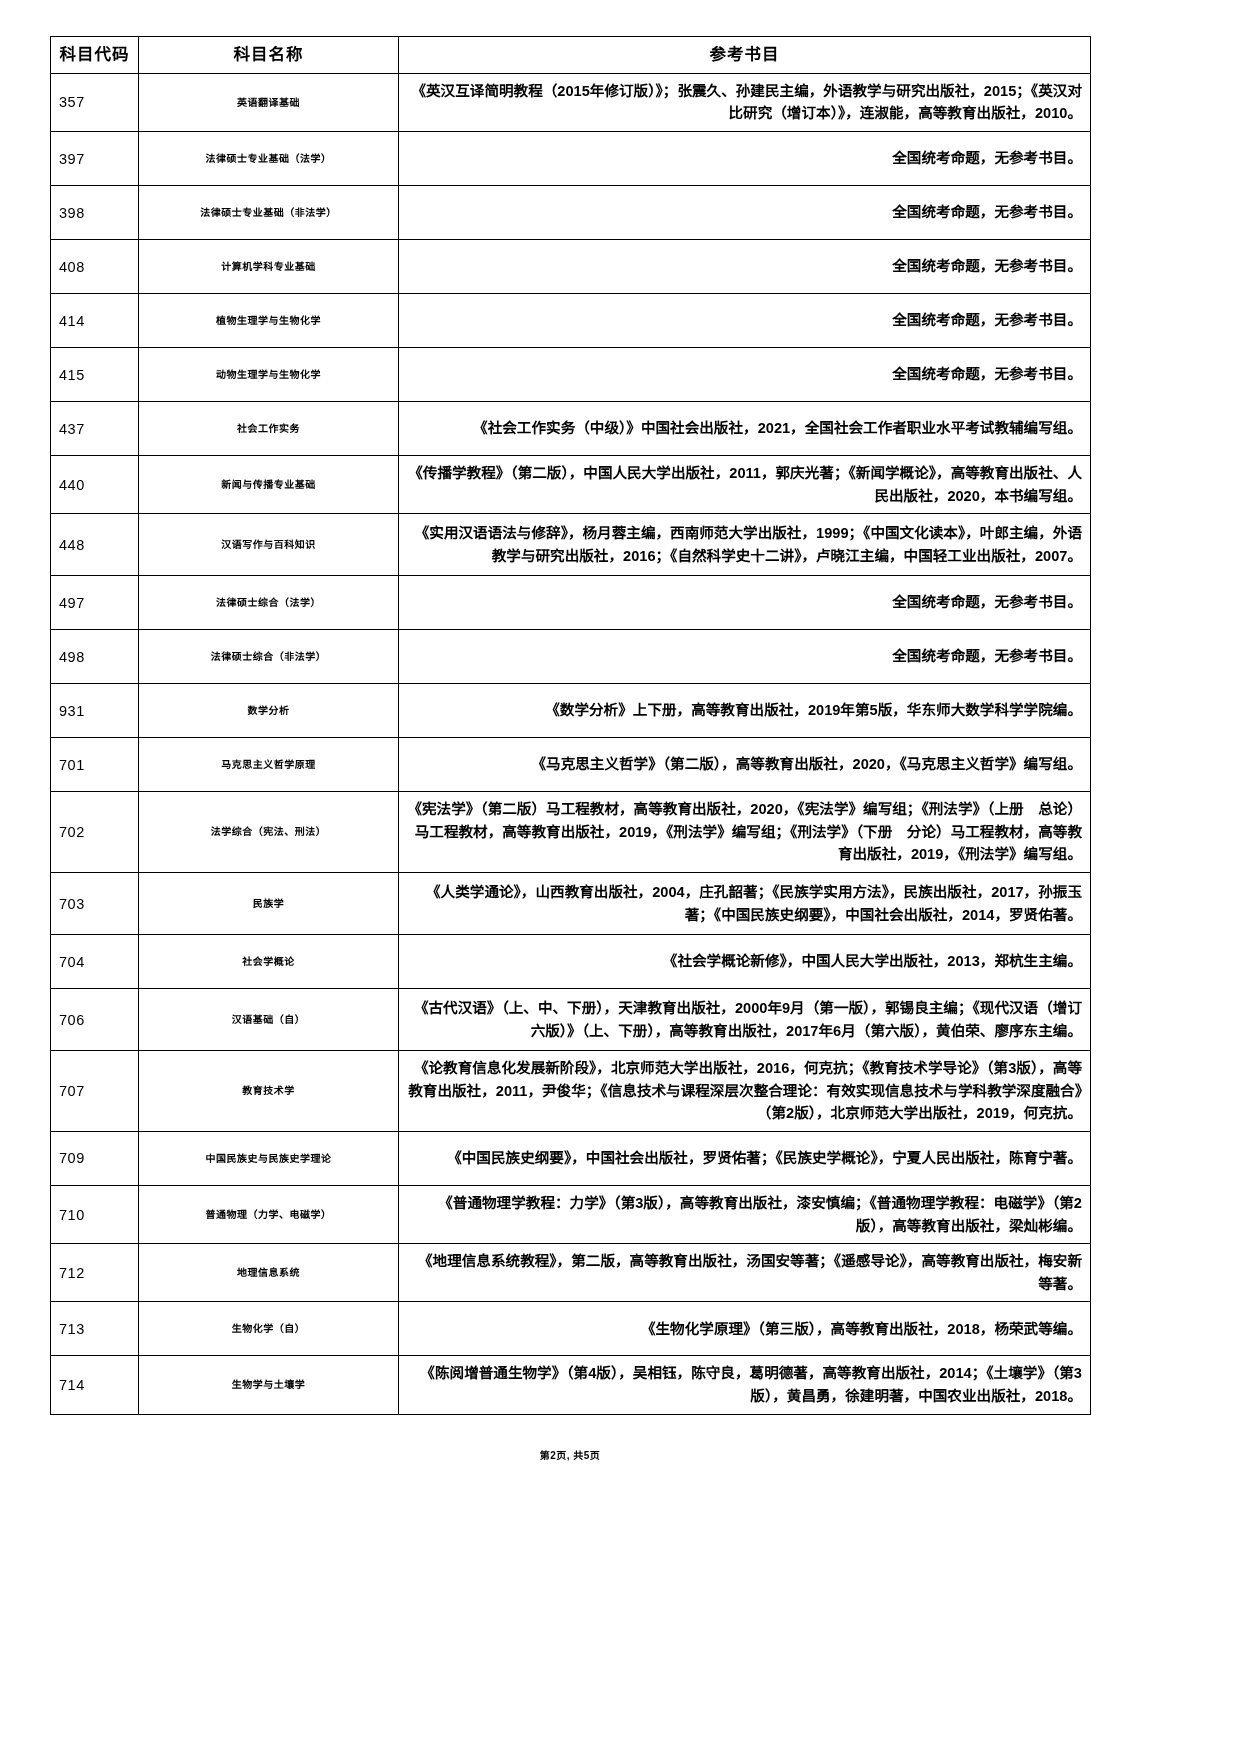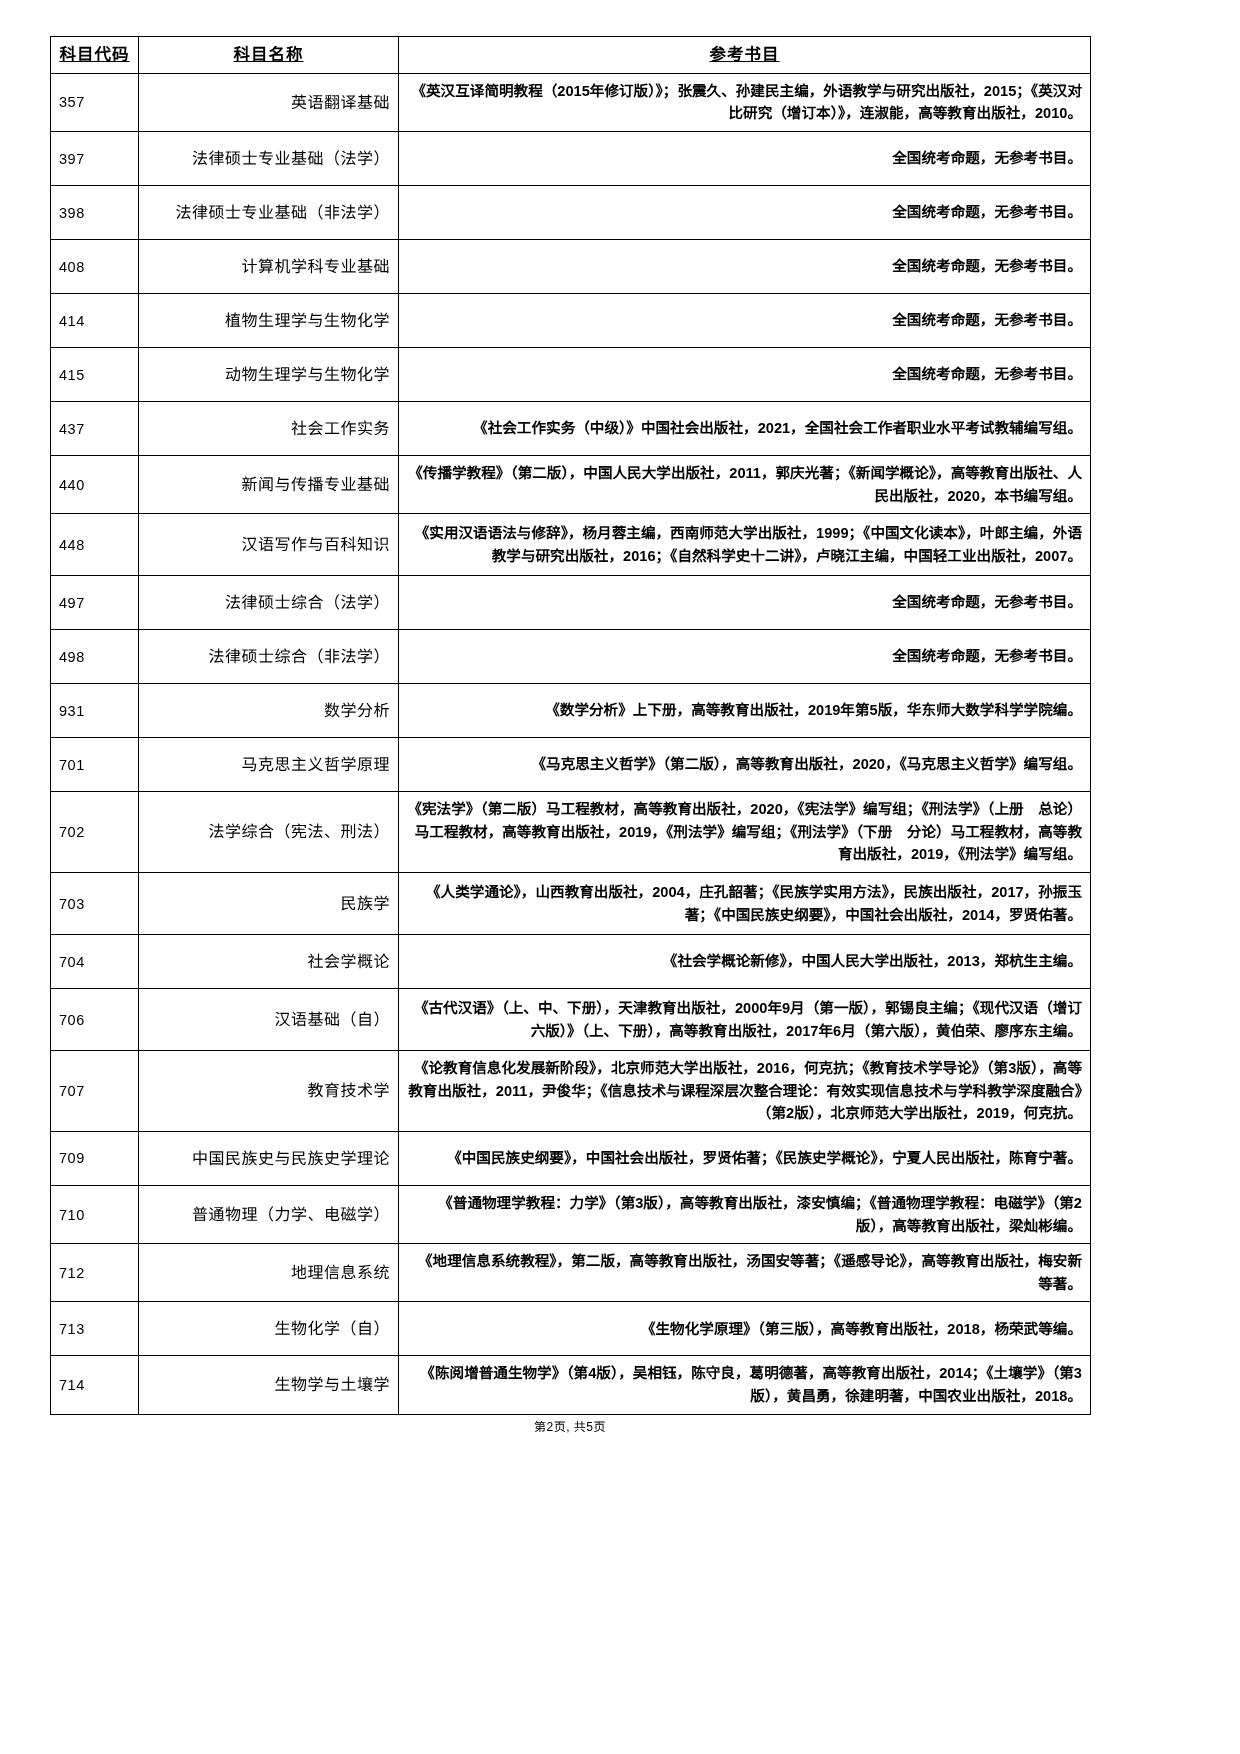--- a/index.html
+++ b/index.html
@@ -40,33 +40,32 @@
     box-sizing: border-box;
   }
   table.ref-table thead th {
     text-align: center;
     font-weight: bold;
     font-size: 16.5px;
     letter-spacing: 1px;
     padding: 8px 4px;
     height: 34px;
     line-height: 1.2;
-    text-decoration: underline;
   }
   td.code-cell {
     font-size: 14.5px;
     font-weight: normal;
     text-align: left;
     padding-left: 10px;
     letter-spacing: 0.5px;
   }
   td.name-cell {
-    font-size: 16px;
-    font-weight: normal;
-    text-align: right;
+    font-size: 10px;
+    font-weight: bold;
+    text-align: center;
     padding-left: 14px;
     letter-spacing: 0.5px;
     line-height: 1.35;
   }
   td.books-cell {
     font-size: 14.6px;
     font-weight: bold;
     text-align: right;
     padding-left: 12px;
     padding-right: 8px;
@@ -76,23 +75,23 @@
   }
   
   tr.r1 td { height: 54px; }
   tr.r2 td { height: 54px; }
   tr.r3 td { height: 62px; }
   tr.r4 td { height: 80px; }
 
   .footer {
     width: 1040px;
     text-align: center;
-    font-size: 12px;
-    font-weight: normal;
-    margin-top: 2px;
+    font-size: 10px;
+    font-weight: bold;
+    margin-top: 32px;
     letter-spacing: 0.5px;
   }
 </style>
 </head>
 <body>
 
 <div class="page">
   <table class="ref-table">
     <colgroup>
       <col class="c-code">

